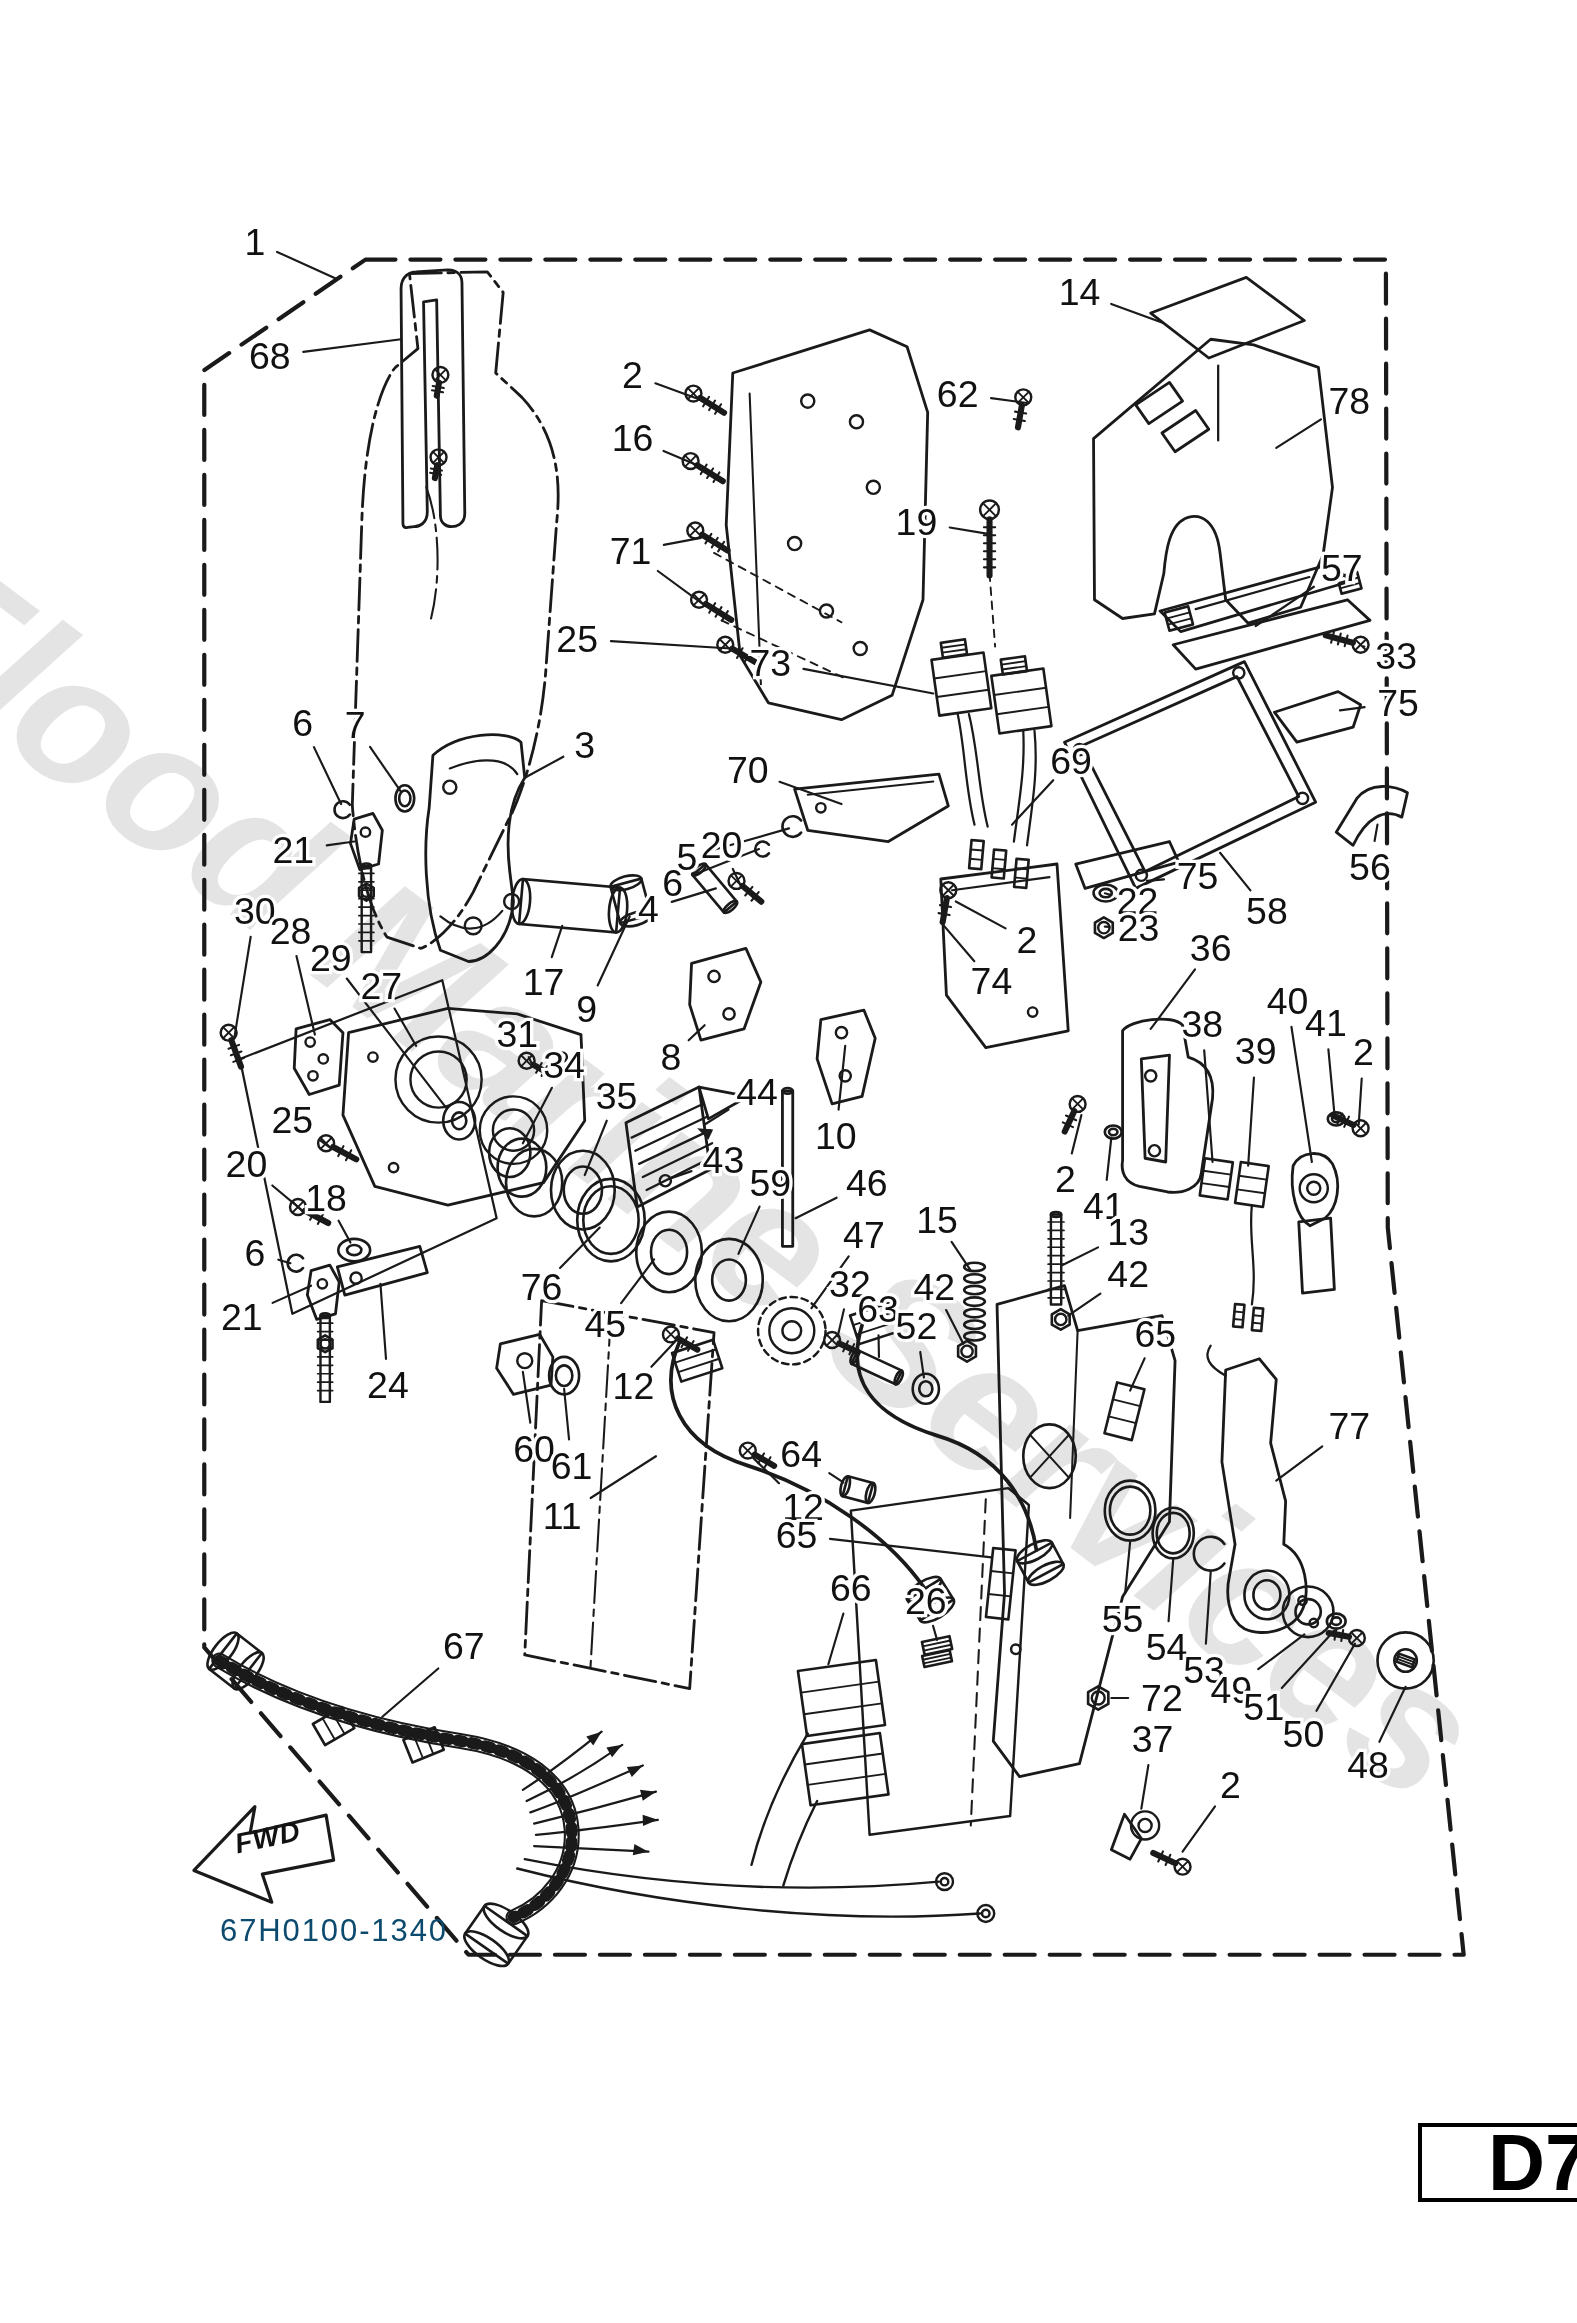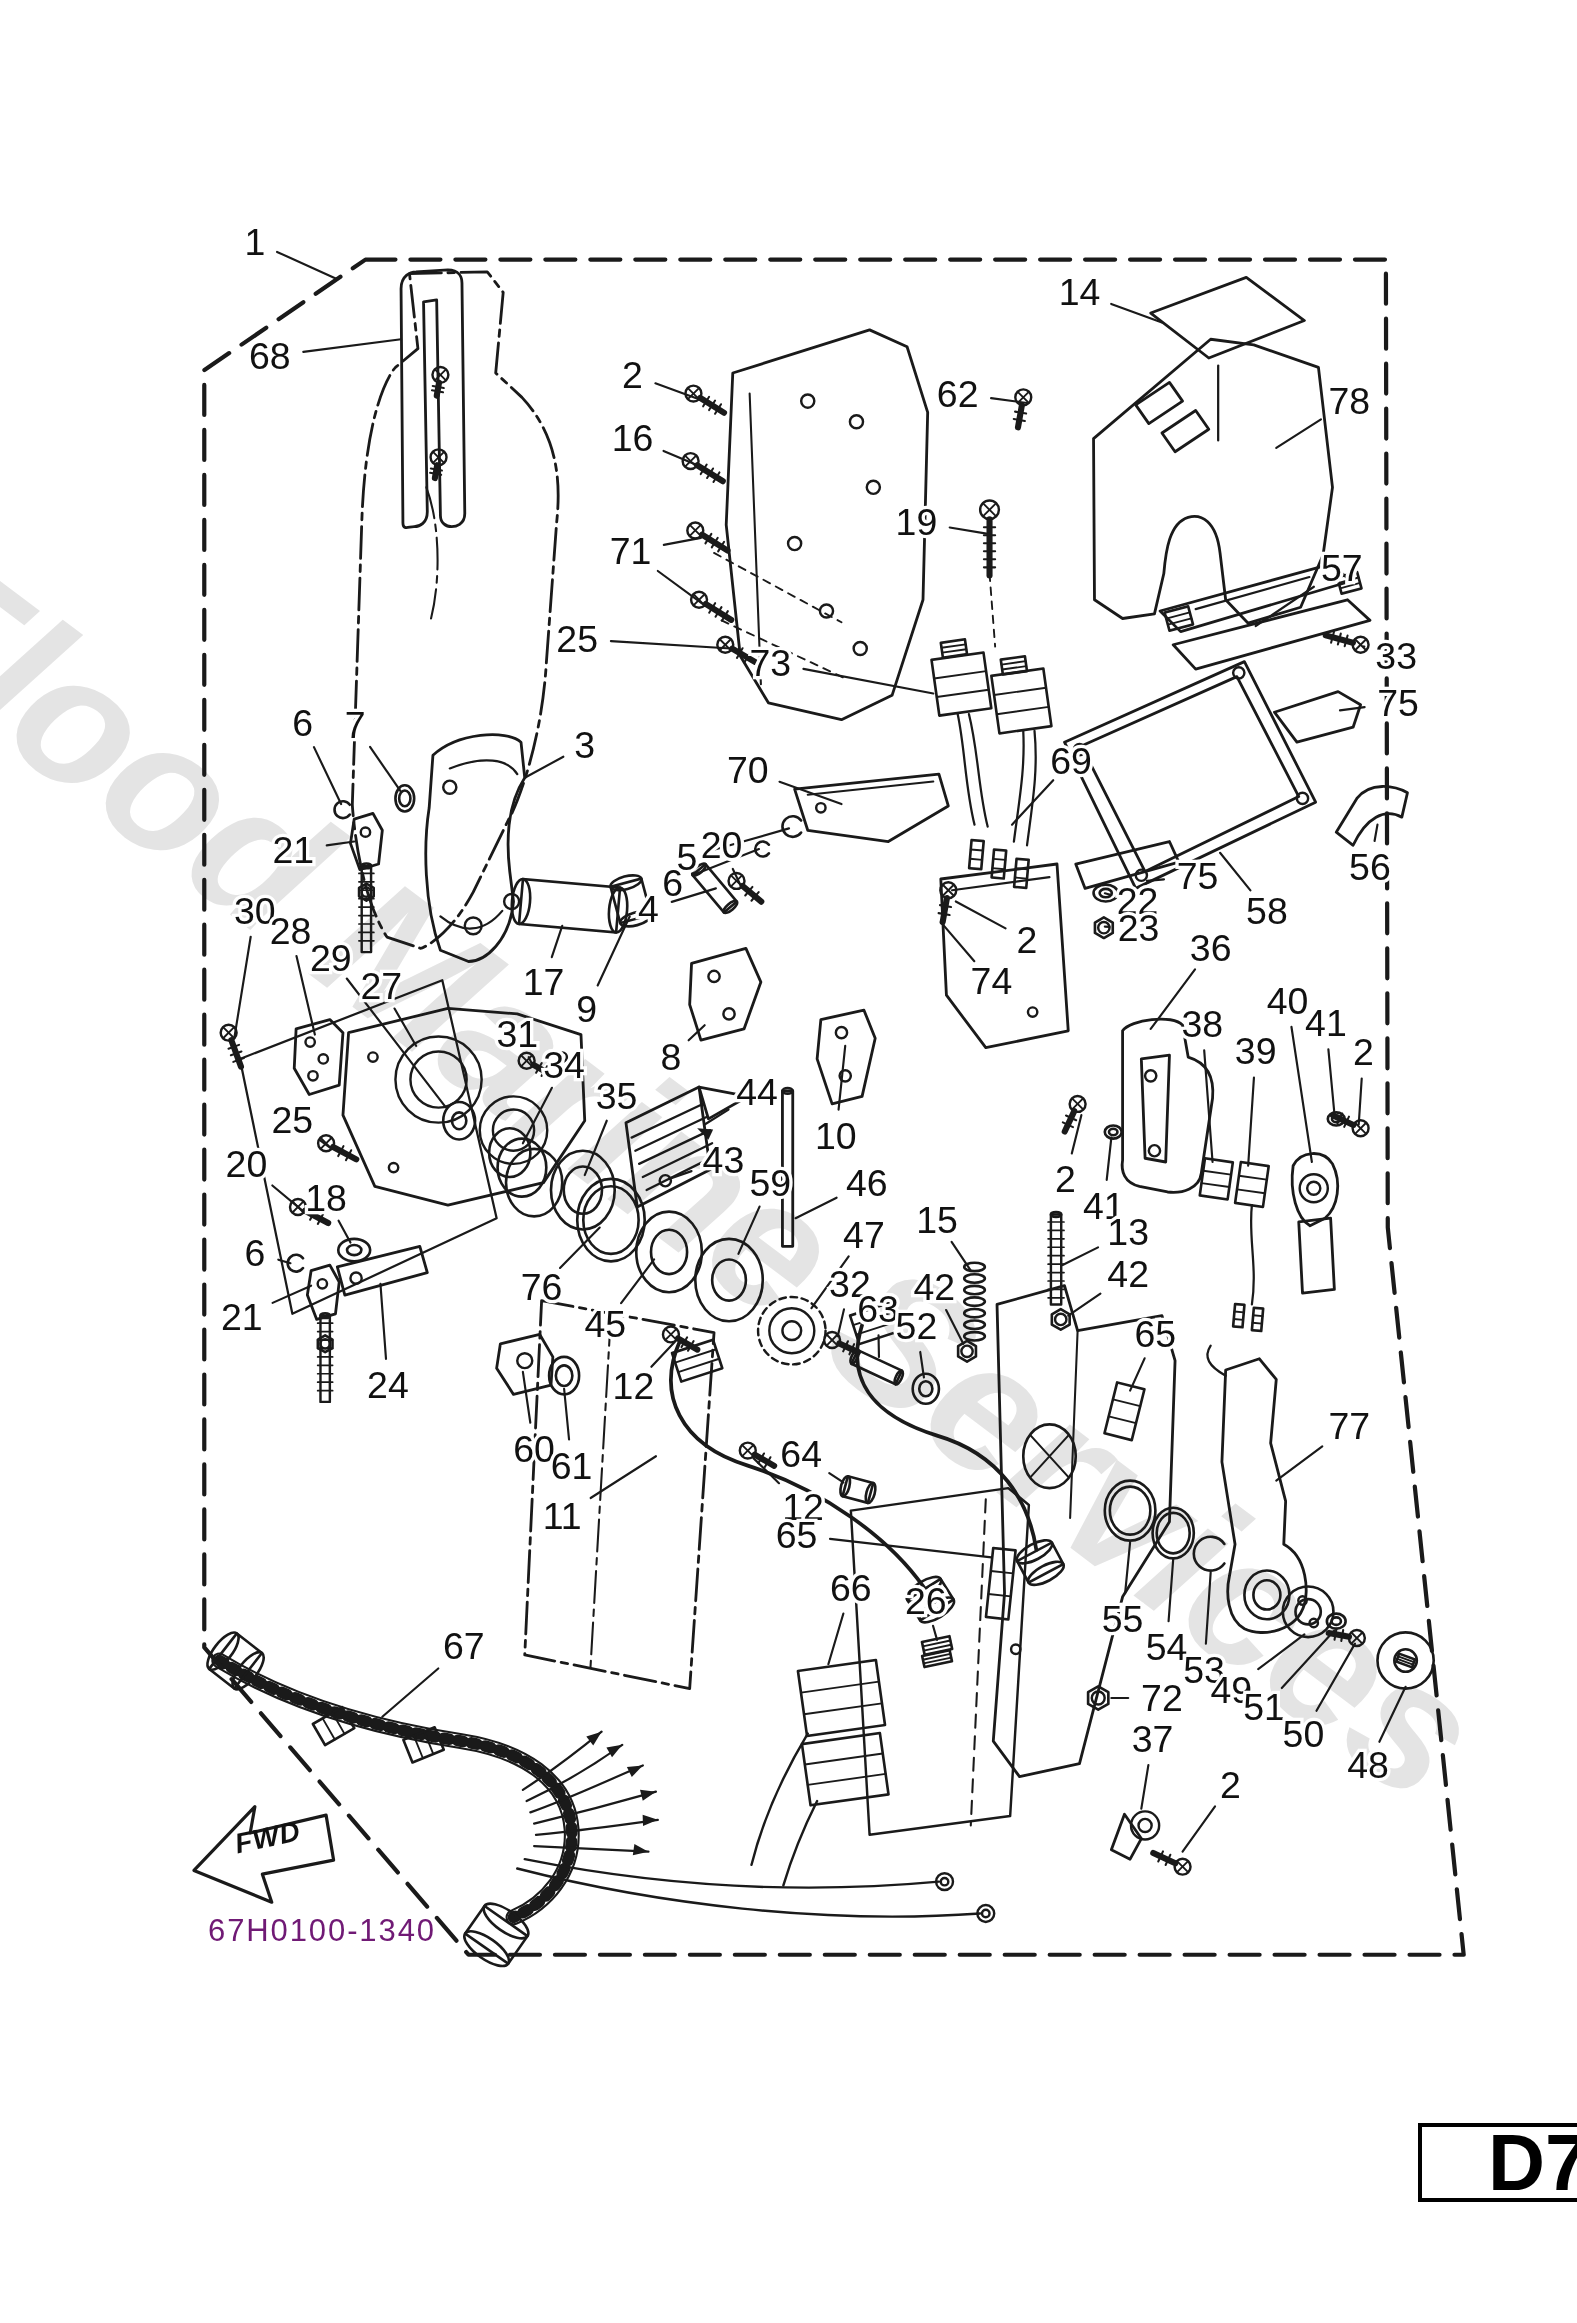--- a/index.html
+++ b/index.html
@@ -14,22 +14,22 @@
     transform:rotate(37deg);transform-origin:0 0;
     user-select:none;
   }
   #art{position:absolute;left:0;top:0;}
   .fwd-label{
     position:absolute;left:232px;top:1829px;width:84px;
     font-size:28px;font-weight:bold;font-style:italic;color:#111;
     transform:rotate(-12deg);transform-origin:0 0;letter-spacing:0.9px;
   }
   .drawing-number{
-    position:absolute;left:208px;top:1913px;
-    font-size:31px;color:#701a75;letter-spacing:1.9px;
+    position:absolute;left:220px;top:1913px;
+    font-size:31px;color:#0c4a6e;letter-spacing:1.9px;
   }
   .title-box{
     position:absolute;left:1418px;top:2123px;width:187px;height:79px;
     border:4.7px solid #000;background:#fff;box-sizing:border-box;
     font-size:79px;line-height:71px;font-weight:bold;color:#000;
     padding-left:66px;overflow:visible;
   }
 </style>
 </head>
 <body>

